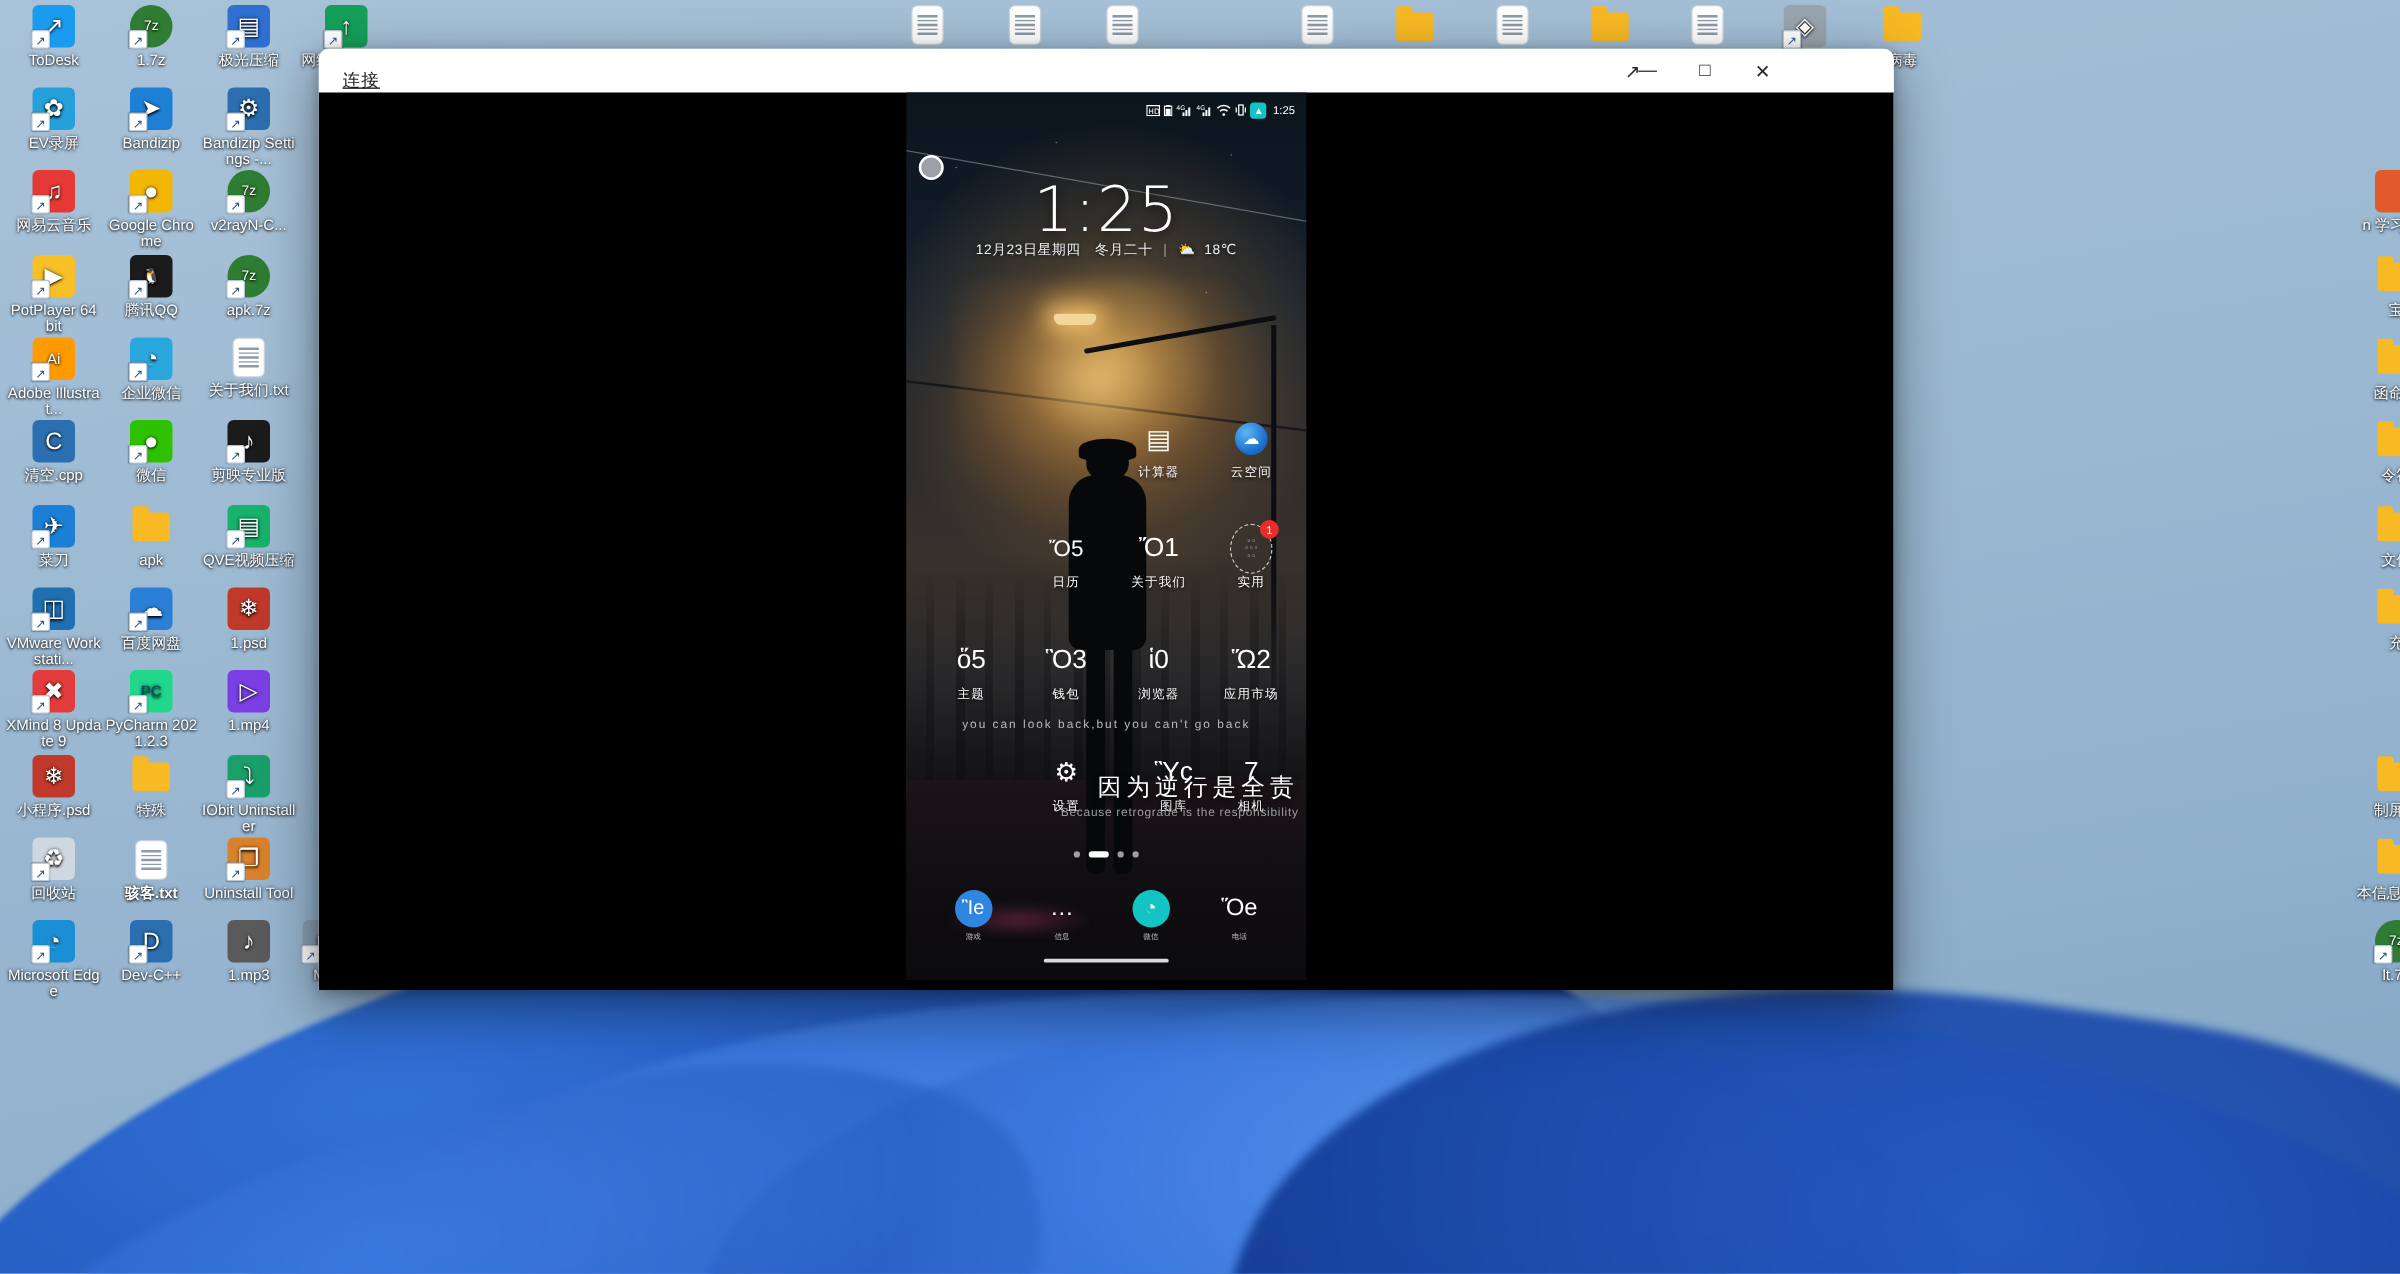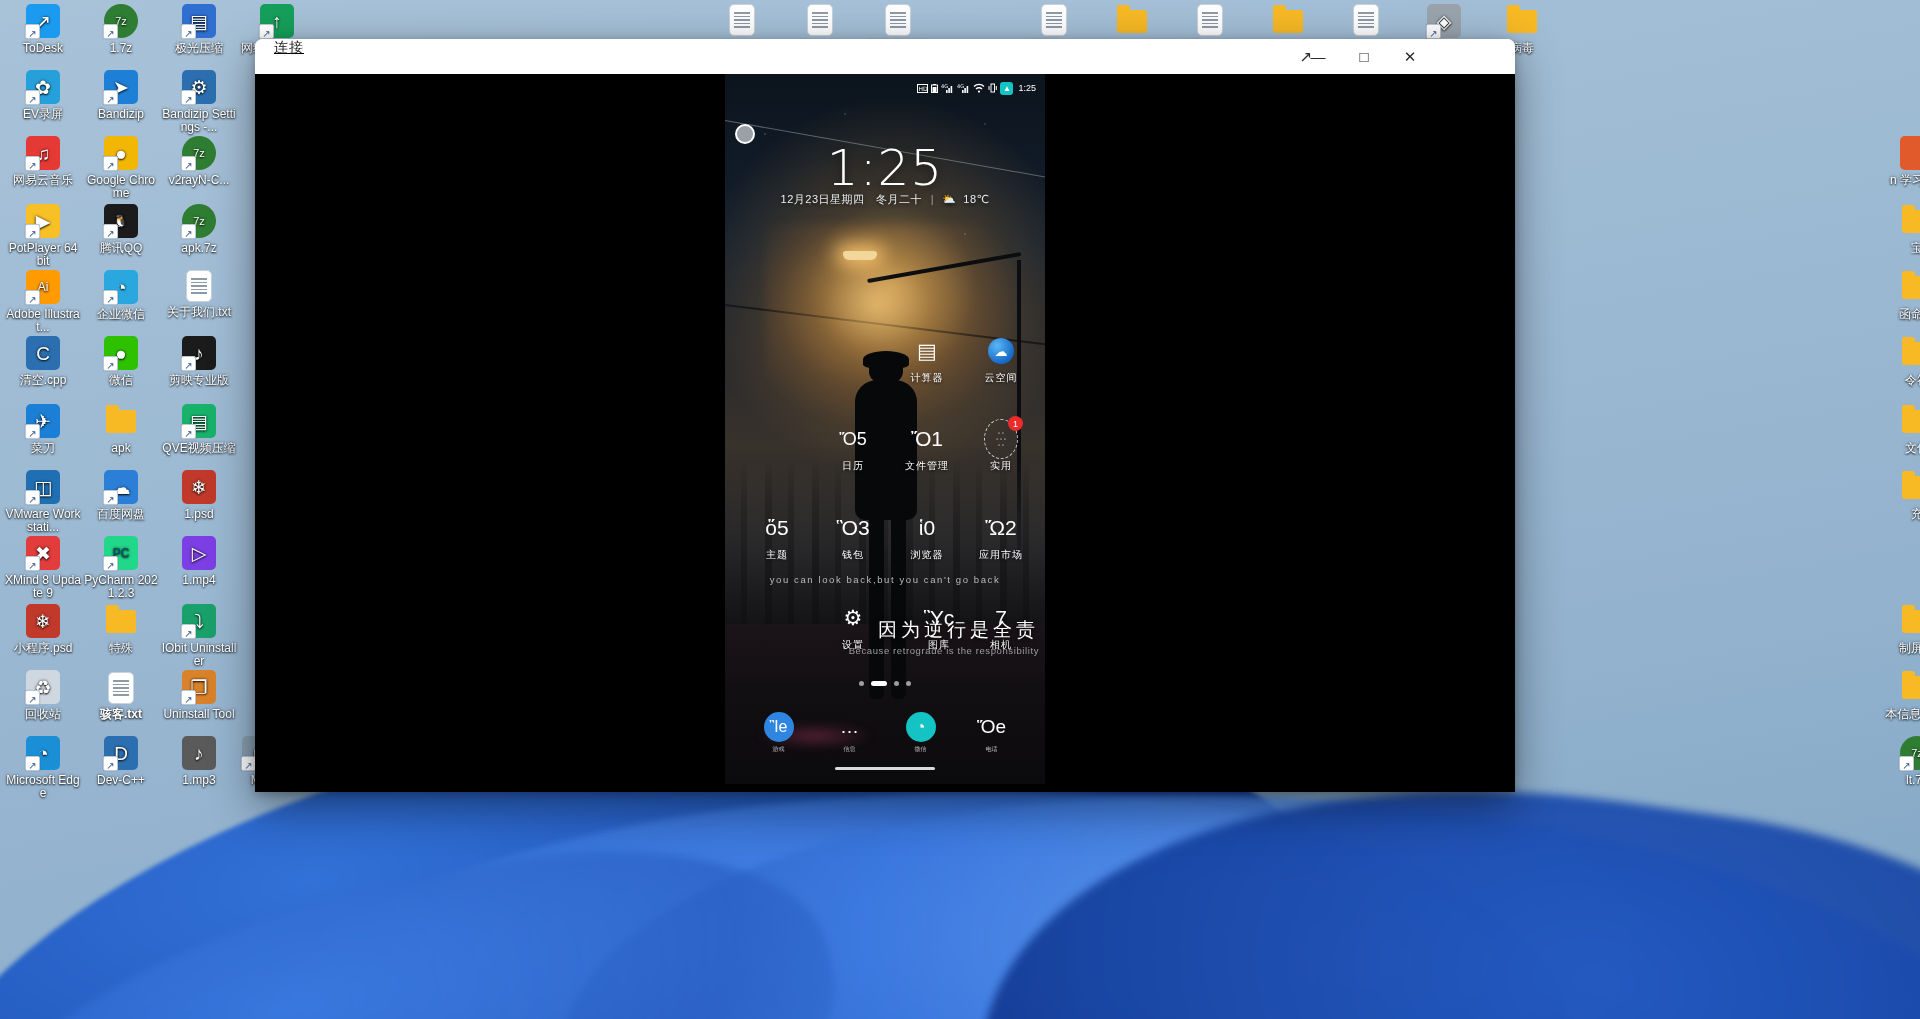--- a/index.html
+++ b/index.html
@@ -71,21 +71,21 @@
   .folder-sh::before{content:"";position:absolute;top:-5px;left:0;width:13px;height:6px;background:#f7b924;border-radius:2px 3px 0 0;}
 
   
   #win {
     position: absolute; left: 255px; top: 39px; width: 1260px; height: 753px;
     background: #fff; border-radius: 8px 8px 0 0;
     box-shadow: 0 14px 46px rgba(0,0,0,.42), 0 2px 10px rgba(0,0,0,.25);
     overflow: hidden;
   }
   #titlebar {
-    height: 35px; background:#fff; display:flex; align-items:flex-start;
+    height: 35px; background:#fff; display:flex; align-items:flex-end;
     position: relative;
     text-decoration: underline;
   }
   #title { font-size: 14px; color:#1b1b1b; margin-left: 19px; letter-spacing:1px; }
   #tb-mid { position:absolute; left:1040px; top:0; height:35px; display:flex; align-items:center; }
   .tb-btn {
     width: 46px; height: 35px; display:flex; align-items:center; justify-content:center;
     font-size: 15px; color:#2b2b2b; cursor:default;
   }
   #expand-btn { position:absolute; left:1030px; top:0; width:42px;height:35px;
@@ -629,21 +629,21 @@
                 <div class="cloud-ic">☁</div>
               </div>
               <div class="an">云空间</div>
             </div>
             <div class="app" style="left: 98px; top: 348px;">
               <div class="ai" style="font-size: 18px;">Ὄ5</div>
               <div class="an">日历</div>
             </div>
             <div class="app" style="left: 172px; top: 348px;">
               <div class="ai" style="font-size: 21px;">Ὄ1</div>
-              <div class="an">文件管理</div>
+              <div class="an">关于我们</div>
             </div>
             <div class="app" style="left: 246px; top: 348px;">
               <div class="ai">
                 <div class="ring-ic">
                   <span style="opacity:.8">▫ ▫<br>▫ ▫ ▫<br>▫ ▫</span>
                   <div class="badge">1</div>
                 </div>
               </div>
               <div class="an">实用</div>
             </div>

